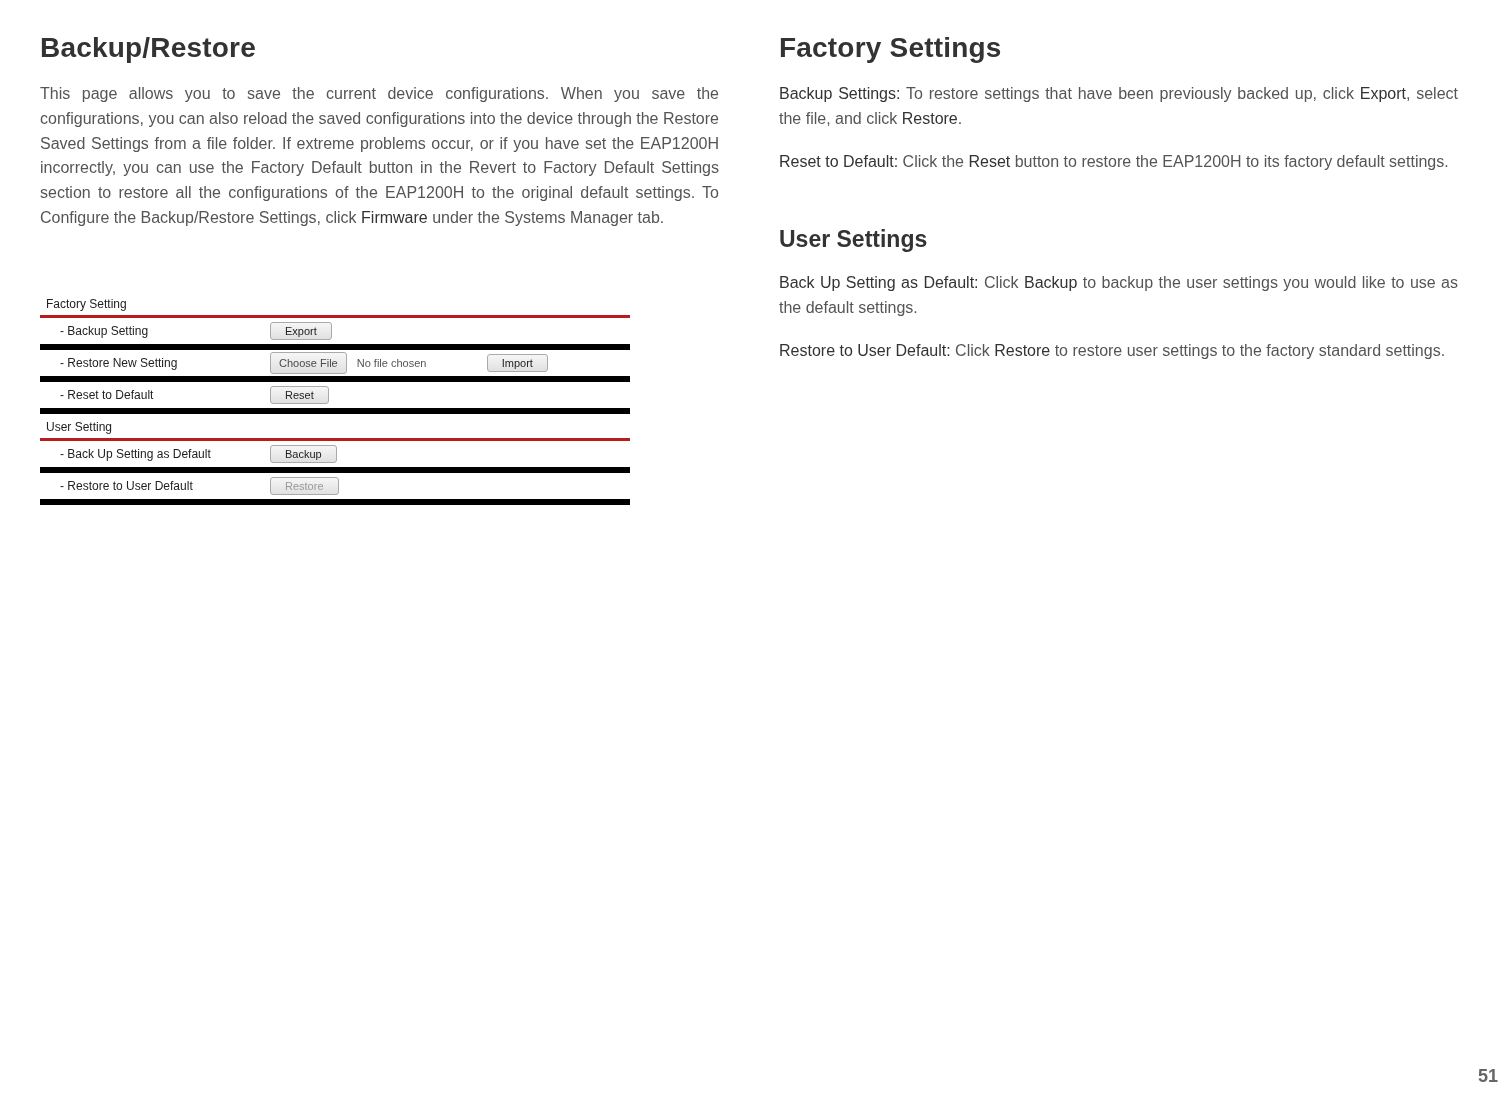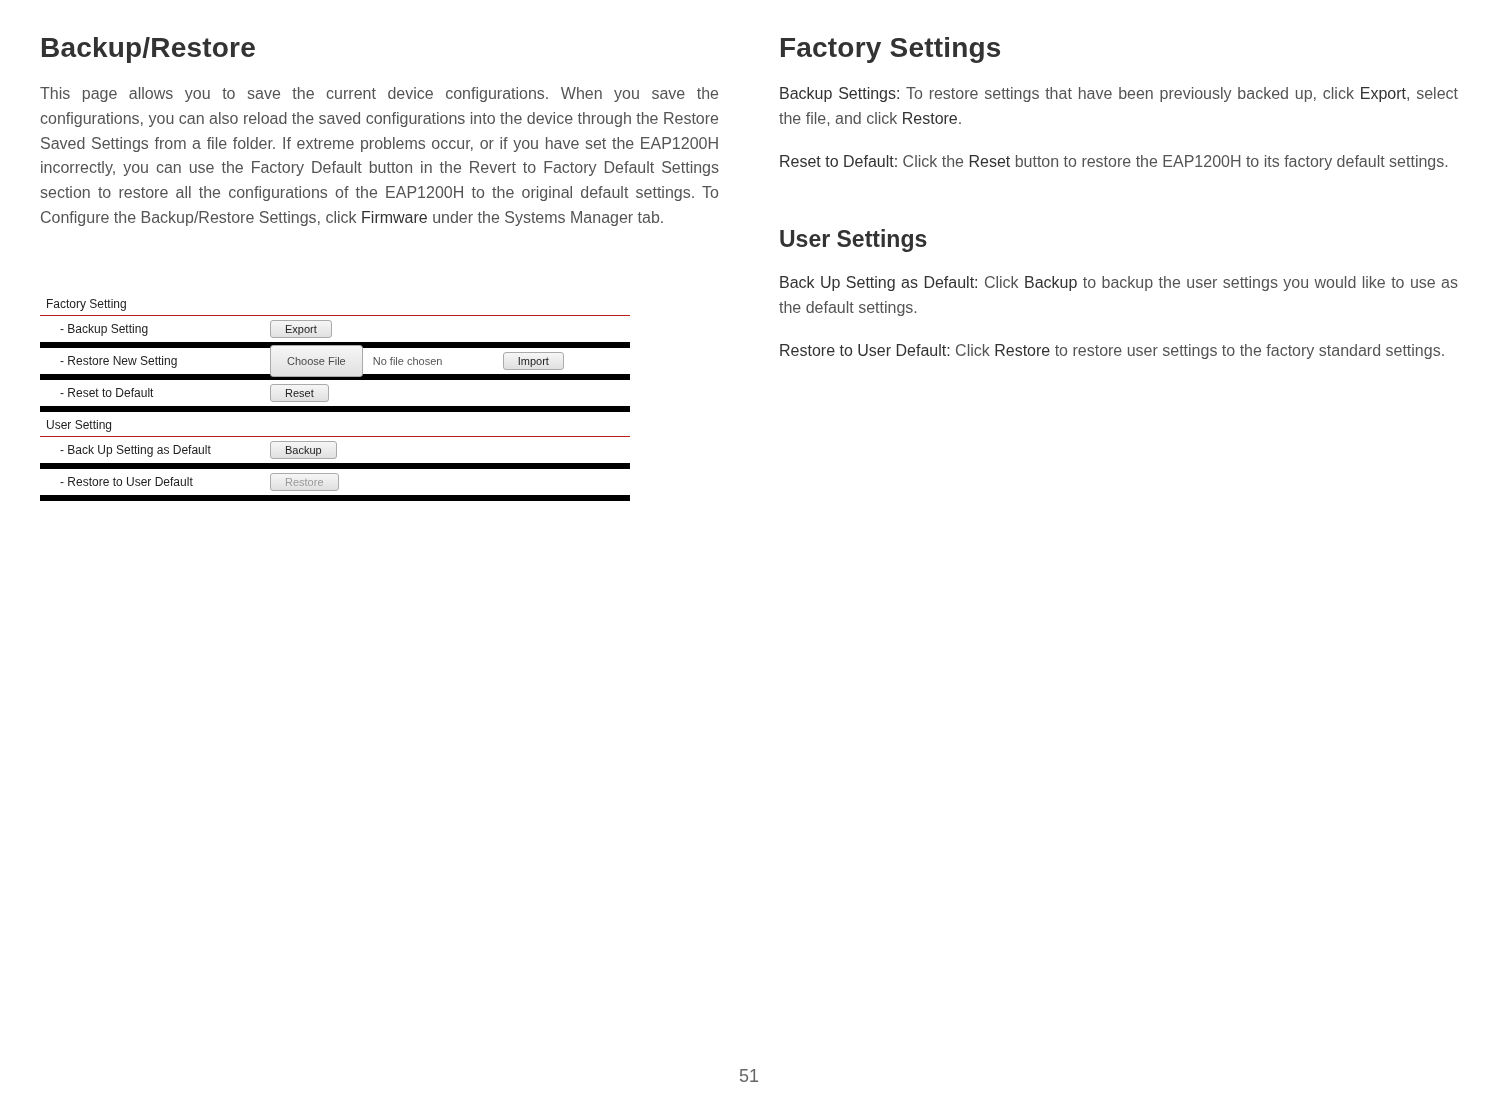--- a/index.html
+++ b/index.html
@@ -54,21 +54,21 @@
   .ss-title {
     font-weight: 700;
     color: #222;
     padding: 4px 6px;
     border-bottom: 1px solid #ccc;
     font-size: 13px;
   }
   .ss-group {
     color: #222;
     padding: 6px 6px 4px;
-    border-bottom: 1px solid #b91c1c;
+    border-bottom: 3px solid #b91c1c;
     font-size: 12px;
   }
   .ss-row {
     display: flex;
     align-items: center;
     padding: 2px 6px;
     border-bottom: 6px solid #000000;
     font-size: 12px;
     height: 22px;
   }
@@ -93,42 +93,43 @@
     line-height: 14px;
     box-sizing: border-box;
     display: inline-flex;
     align-items: center;
   }
   .ss-btn.disabled { color:#999; }
   .ss-file {
     background: linear-gradient(#f6f6f6,#e0e0e0);
     border: 1px solid #aaa;
     border-radius: 3px;
-    padding: 1px 16px;
+    padding: 1px 8px;
     font-size: 11px;
-    height: 32px;
+    height: 22px;
     line-height: 14px;
     box-sizing: border-box;
     display: inline-flex;
     align-items: center;
     text-align: center;
   }
   .ss-filetext {
     font-size: 11px;
     color: #555;
     padding: 0 4px;
     min-width: 120px;
   }
   .pagenum {
     position: absolute;
     bottom: 10px;
     left: 0; right: 0;
-    text-align: center;
+    text-align: right;
     font-size: 18px;
     color: #666;
+    font-weight: bold;
   }
 </style>
 </head>
 <body>
 
 <div class="page">
 
   <div class="col col-left">
     <h1 class="section">Backup/Restore</h1>
     <p class="body">

